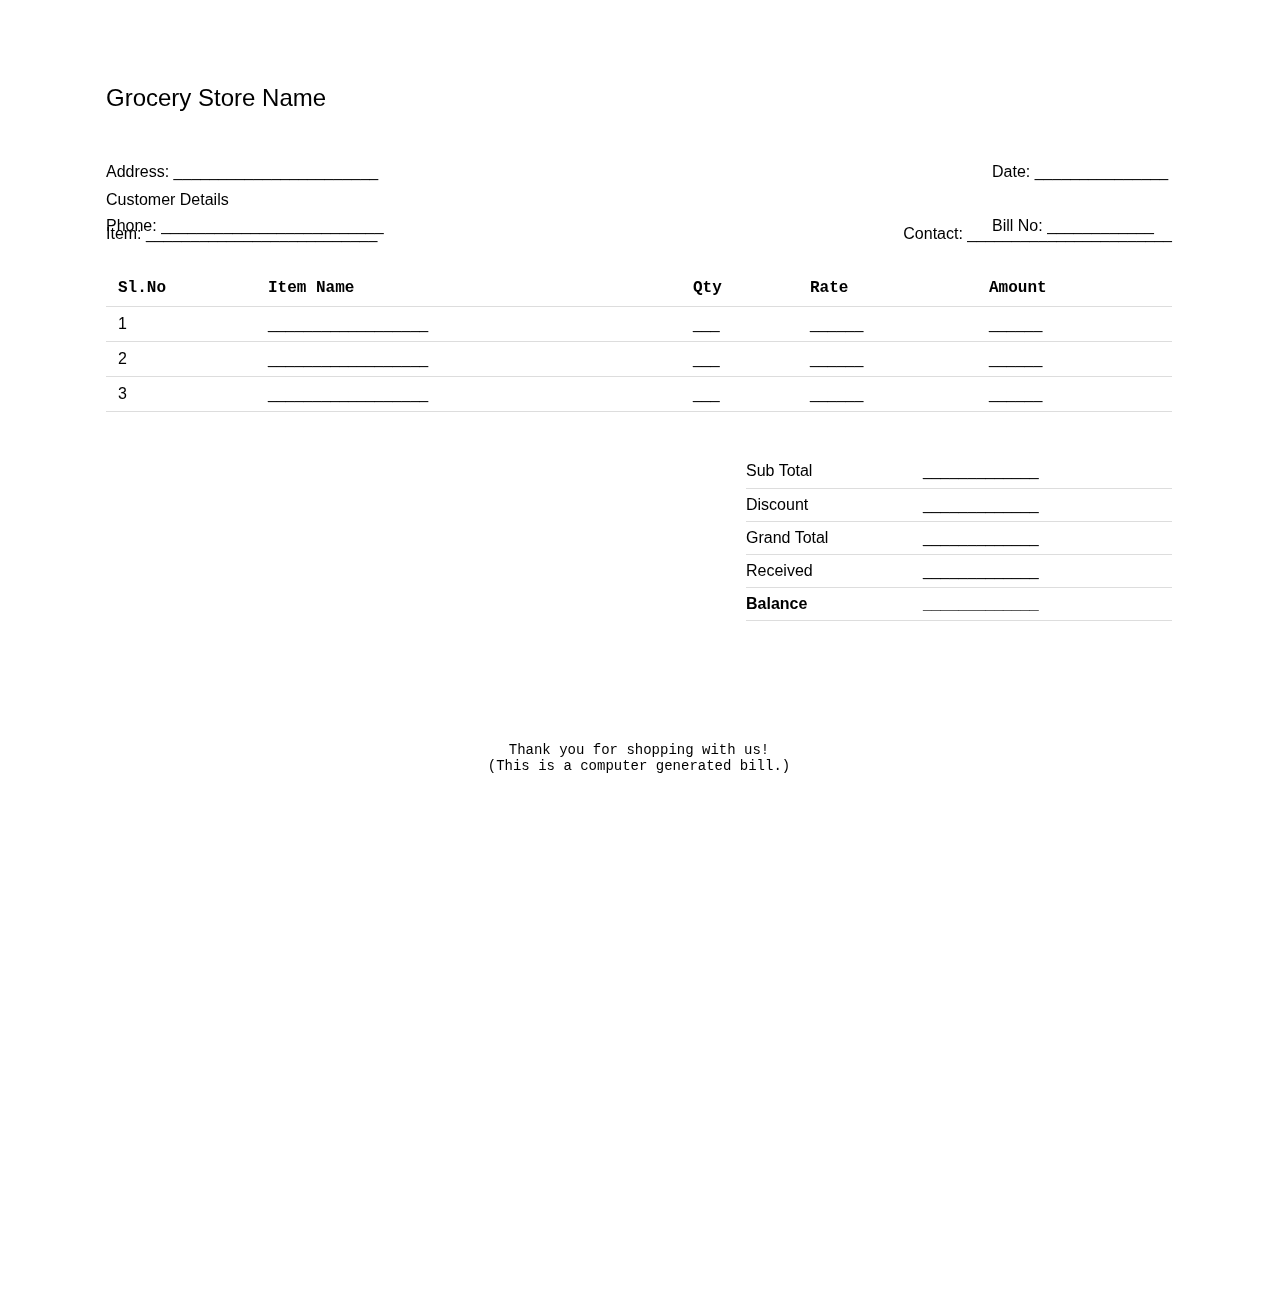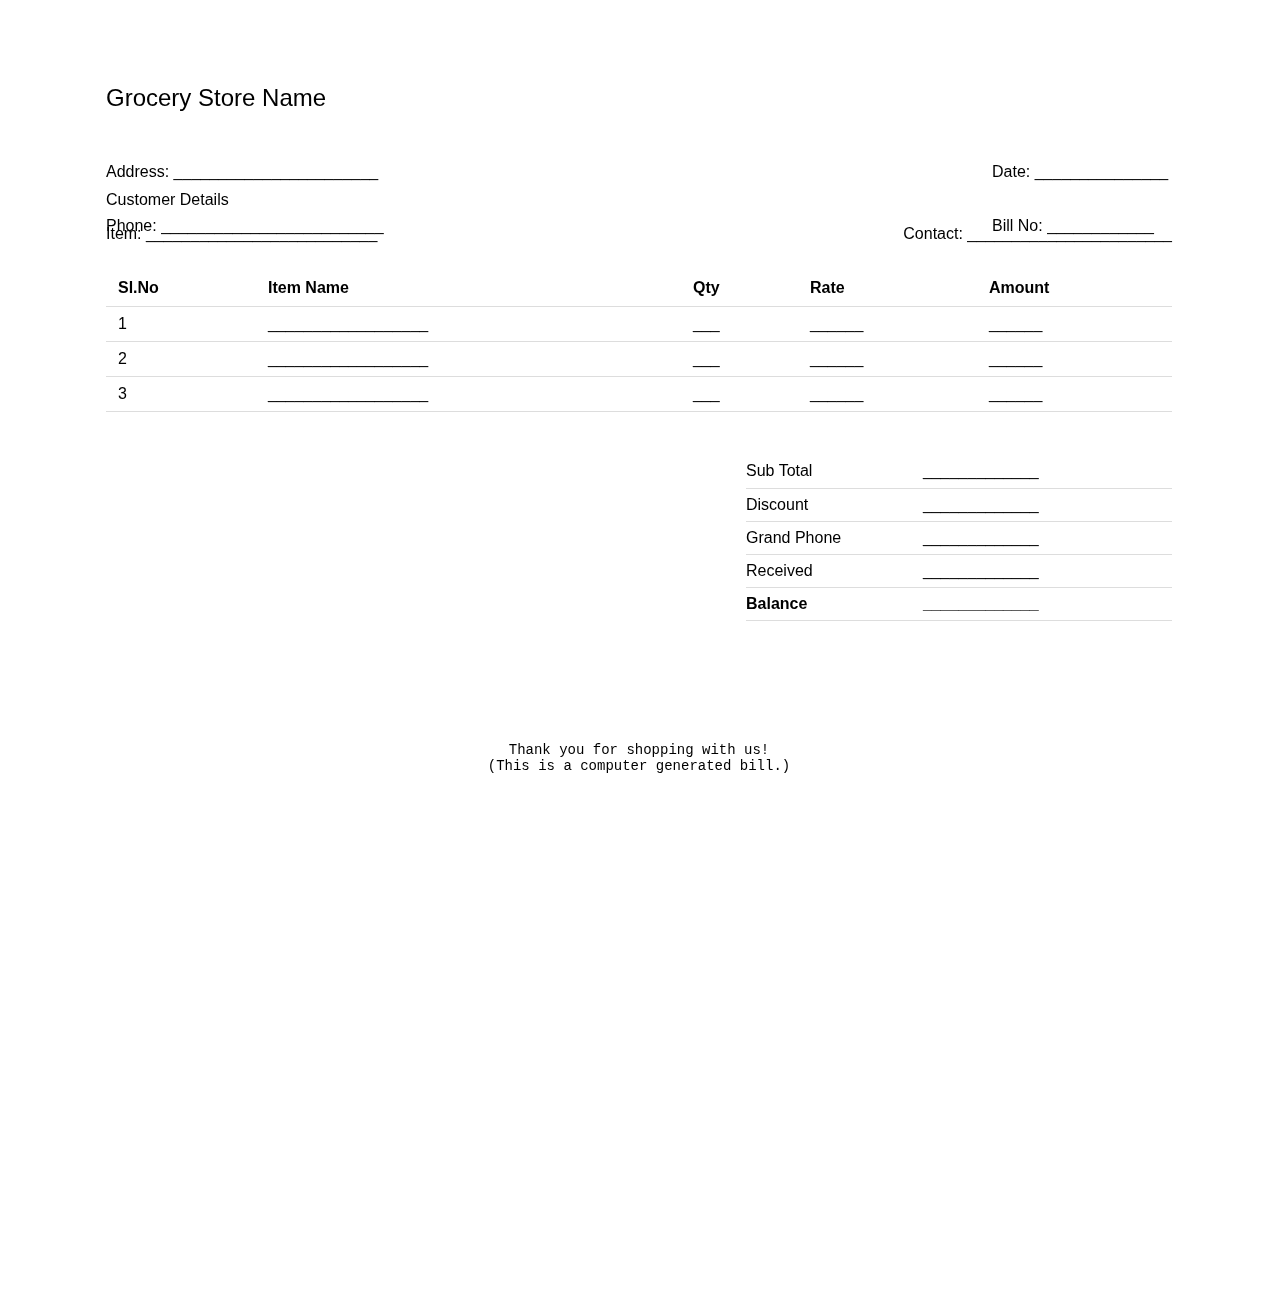--- a/index.html
+++ b/index.html
@@ -24,20 +24,21 @@
   .line { white-space: pre; }
 
   table.items {
     position: absolute; left: 0; top: 271px; width: 1066px;
     border-collapse: collapse;
   }
   table.items th {
     text-align: left; font-weight: bold; font-size: 16px;
     height: 35px; padding: 0 0 0 12px; vertical-align: middle;
     border-bottom: 1px solid #dddddd;
+    font-family: Liberation Mono, monospace;
   }
   table.items td {
     height: 35px; padding: 0 0 0 12px; vertical-align: middle;
     border-bottom: 1px solid #dddddd; white-space: pre;
   }
   table.items .c1 { width: 149px; }
   table.items .c2 { width: 425px; padding-left: 13px; }
   table.items .c3 { width: 117px; padding-left: 13px; }
   table.items .c4 { width: 179px; padding-left: 13px; }
   table.items .c5 { padding-left: 13px; }
@@ -117,21 +118,21 @@
     <tbody>
       <tr>
         <td class="lbl">Sub Total</td>
         <td>_____________</td>
       </tr>
       <tr>
         <td class="lbl">Discount</td>
         <td>_____________</td>
       </tr>
       <tr>
-        <td class="lbl">Grand Phone</td>
+        <td class="lbl">Grand Total</td>
         <td>_____________</td>
       </tr>
       <tr>
         <td class="lbl">Received</td>
         <td>_____________</td>
       </tr>
       <tr class="bold">
         <td class="lbl">Balance</td>
         <td>_____________</td>
       </tr>

